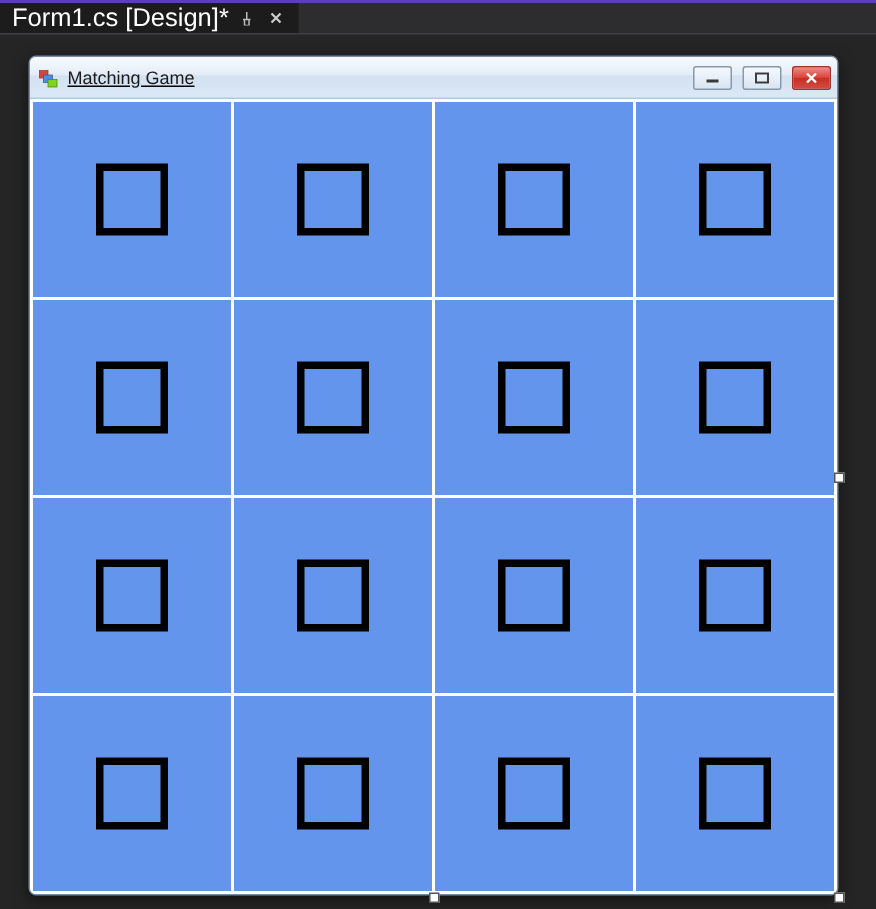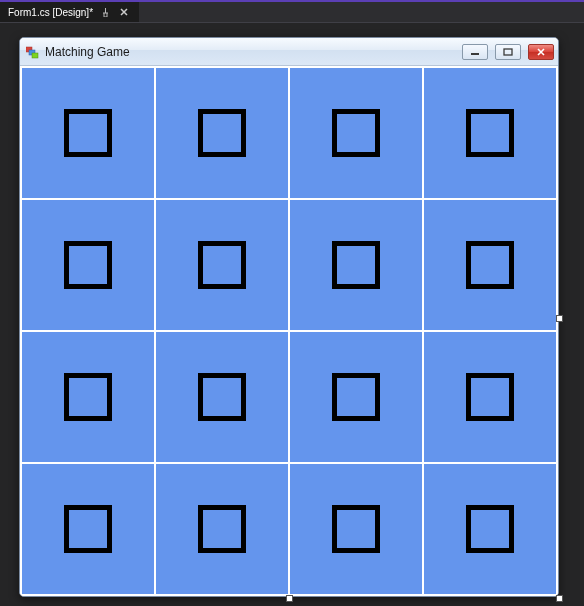--- a/index.html
+++ b/index.html
@@ -20,21 +20,21 @@
       display: flex;
       align-items: stretch;
     }
     .vs-tab {
       background: #1c1c1c;
       color: #fff;
       display: flex;
       align-items: center;
       gap: 6px;
       padding: 0 8px;
-      font-size: 10px;
+      font-size: 17px;
       cursor: pointer;
     }
     .vs-tab .pin {
       width: 12px; height: 12px;
       display: flex; align-items: center; justify-content: center;
       color: #bbb;
     }
     .vs-tab .close {
       width: 14px; height: 14px;
       display: flex; align-items: center; justify-content: center;
@@ -53,20 +53,21 @@
       position: absolute;
       left: 19px; top: 14px;
       width: 540px; height: 560px;
       background: #f0f0f0;
       border: 1px solid #7a8aa0;
       border-radius: 5px;
       box-shadow: 0 3px 10px rgba(0,0,0,0.5);
       display: flex;
       flex-direction: column;
       overflow: hidden;
+      text-decoration: underline;
     }
     
     .titlebar {
       height: 28px;
       background: linear-gradient(to bottom, #f7fbff 0%, #e3ecf7 45%, #d3e1f1 46%, #dce8f6 100%);
       display: flex;
       align-items: center;
       padding: 0 4px 0 6px;
       gap: 5px;
       border-bottom: 1px solid #b6c5d8;

